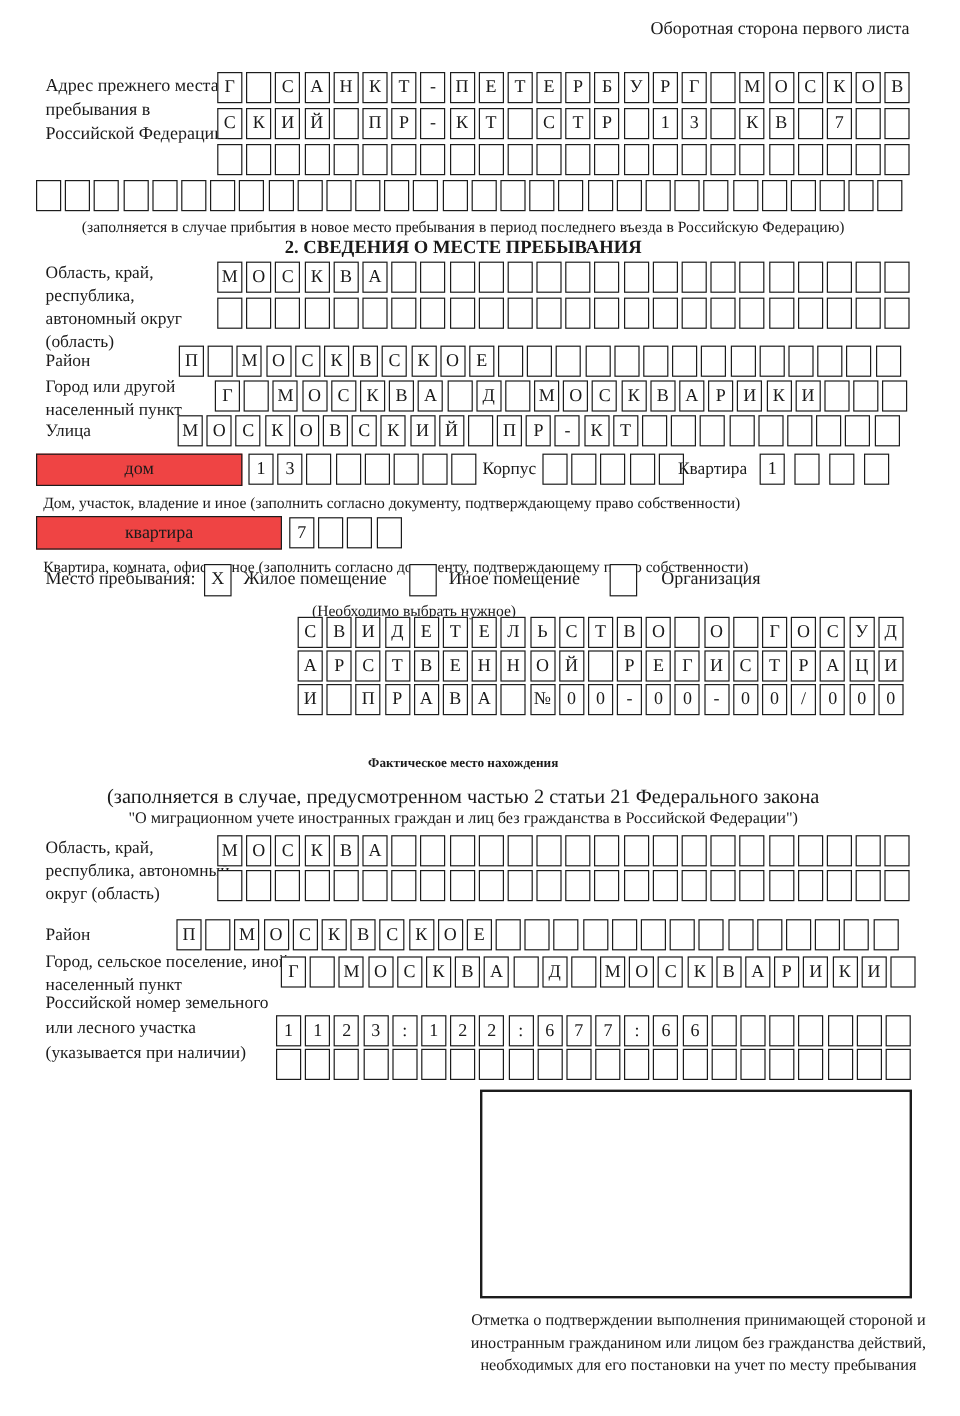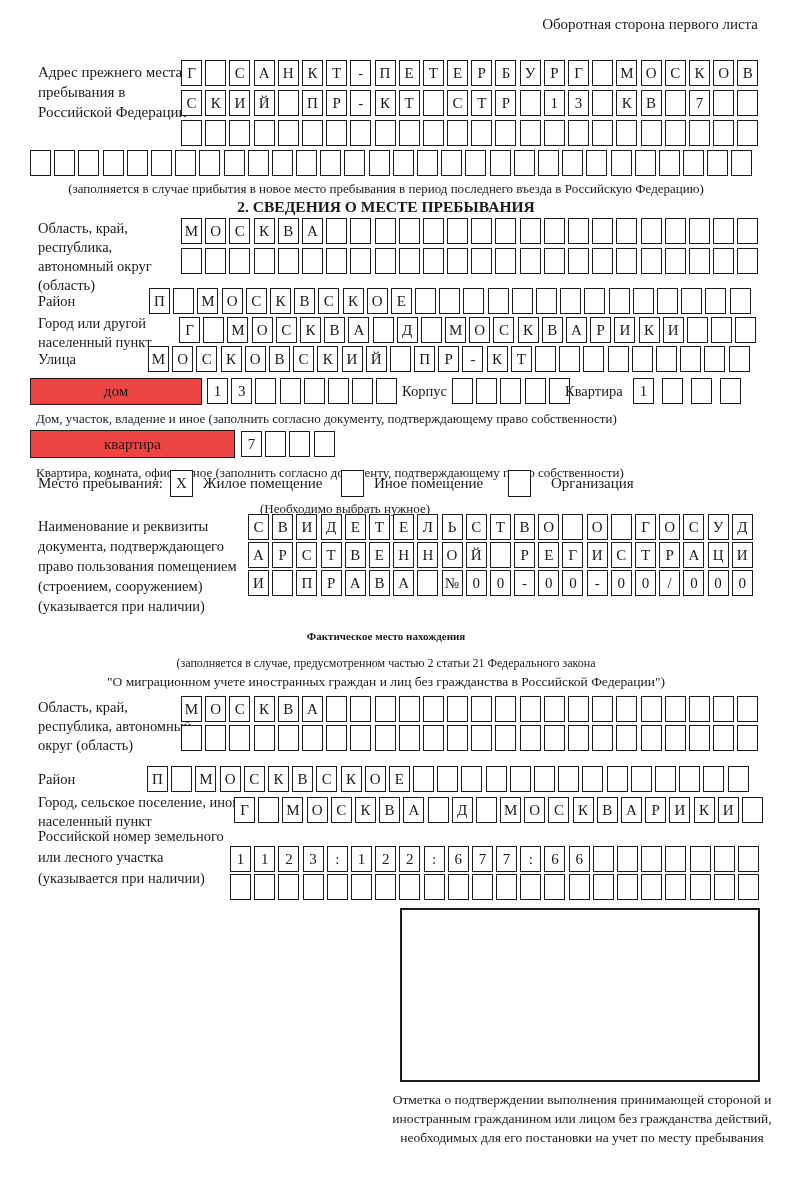--- a/index.html
+++ b/index.html
@@ -350,21 +350,20 @@
 
   <div class="abs inline-label" style="left:38px;top:470px;text-align:center;">Место пребывания:</div>
   <div class="abs checkbox" style="left:170px;top:470px;">X</div>
   <div class="abs inline-label" style="left:203px;top:470px;">Жилое помещение</div>
   <div class="abs checkbox" style="left:341px;top:470px;"></div>
   <div class="abs inline-label" style="left:374px;top:470px;">Иное помещение</div>
   <div class="abs checkbox" style="left:508px;top:470px;"></div>
   <div class="abs inline-label" style="left:551px;top:470px;">Организация</div>
   <div class="abs note" style="left:230px;top:500px;width:230px;text-align:center;">(Необходимо выбрать нужное)</div>
 
-  <div class="abs label label-lh20" style="left:38px;top:516px;width:215px;">Наименование и реквизиты документа, подтверждающего право пользования помещением (строением, сооружением) (указывается при наличии)</div>
   <div class="row" style="left:248px;top:514px;">
       <div class="cell">С</div>
       <div class="cell">В</div>
       <div class="cell">И</div>
       <div class="cell">Д</div>
       <div class="cell">Е</div>
       <div class="cell">Т</div>
       <div class="cell">Е</div>
       <div class="cell">Л</div>
       <div class="cell">Ь</div>
@@ -422,21 +421,21 @@
       <div class="cell">-</div>
       <div class="cell">0</div>
       <div class="cell">0</div>
       <div class="cell">/</div>
       <div class="cell">0</div>
       <div class="cell">0</div>
       <div class="cell">0</div>
     </div>
 
   <div class="abs center bold" style="top:630px;font-size:11px;">Фактическое место нахождения</div>
-  <div class="abs note center" style="top:655px;font-size:12px;">(заполняется в случае, предусмотренном частью 2 статьи 21 Федерального закона</div>
+  <div class="abs note center" style="top:655px;font-size:17px;">(заполняется в случае, предусмотренном частью 2 статьи 21 Федерального закона</div>
   <div class="abs note center" style="top:673px;font-size:13.5px;">"О миграционном учете иностранных граждан и лиц без гражданства в Российской Федерации")</div>
 
   <div class="abs label" style="left:38px;top:698px;width:165px;">Область, край, республика, автономный округ (область)</div>
   <div class="row" style="left:181px;top:696px;">
       <div class="cell">М</div>
       <div class="cell">О</div>
       <div class="cell">С</div>
       <div class="cell">К</div>
       <div class="cell">В</div>
       <div class="cell">А</div>

